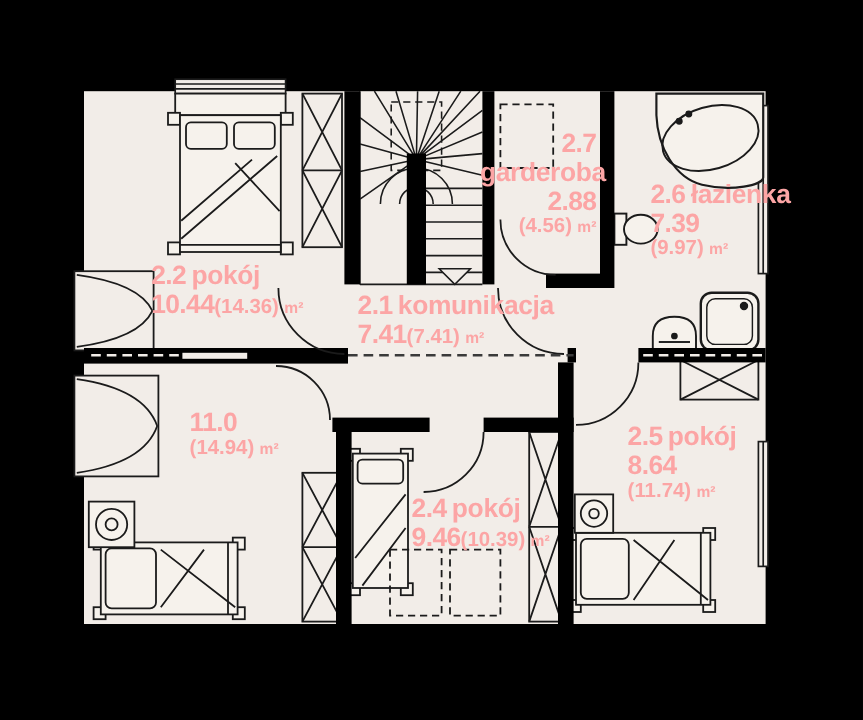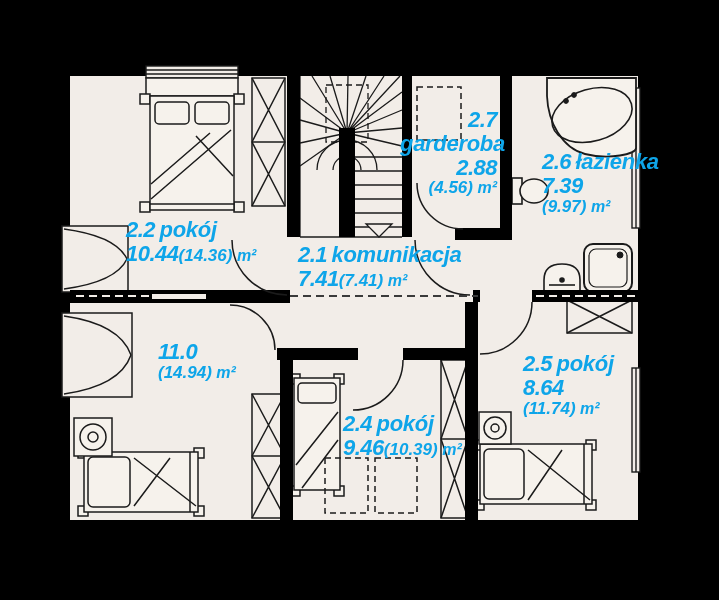--- a/index.html
+++ b/index.html
@@ -1,24 +1,24 @@
 <!DOCTYPE html>
 <html><head>
 <meta charset="utf-8">
 <style>
   html,body{margin:0;padding:0;background:#000;}
   #stage{position:relative;width:719px;height:600px;background:#000;overflow:hidden;
          font-family:"Liberation Sans",sans-serif;}
   #plan-svg{position:absolute;left:0;top:0;}
-  .room-label{position:absolute;color:#0ea5e9;line-height:1.08;white-space:nowrap;font-style:italic;}
+  .room-label{position:absolute;color:#fca5a5;line-height:1.08;white-space:nowrap;}
   .room-label .num{font-size:22px;font-weight:700;letter-spacing:-0.5px;}
   .room-label .nm{font-size:22px;font-weight:700;letter-spacing:-0.3px;}
   .room-label .ar{font-size:22px;font-weight:700;letter-spacing:-0.5px;}
   .room-label .par{font-size:17px;font-weight:700;text-align:right;}
-  .room-label .un{font-size:16px;font-weight:700;}
+  .room-label .un{font-size:13px;font-weight:700;}
   .alignr{text-align:right;}
 </style>
 </head>
 <body>
 
 <div id="stage">
 
 <svg id="plan-svg" width="719" height="600" viewBox="0 0 719 600">
 
   <rect x="70" y="76" width="568" height="444" fill="#f2ede8"></rect>

